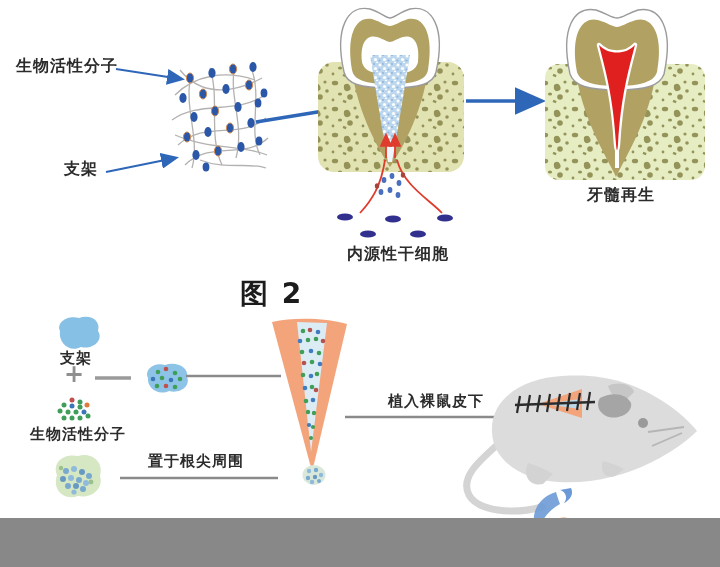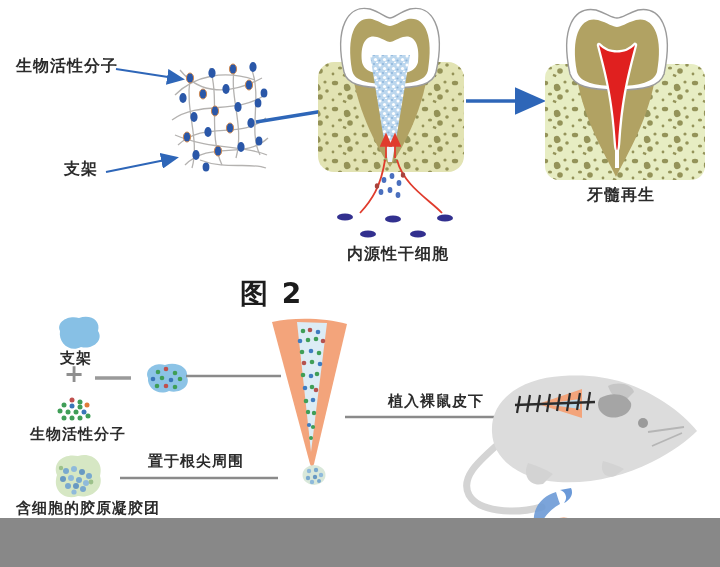--- a/index.html
+++ b/index.html
@@ -289,21 +289,20 @@
 <div class="lbl lbl-16" style="left:347px;top:245px;">内源性干细胞</div>
 <div class="lbl lbl-16" style="left:587px;top:186px;">牙髓再生</div>
 <div class="caption cap-20" style="left:240px;top:275px;">
   <span class="pre">图 2</span>
 </div>
 
 <div class="lbl lbl-15" style="left:60px;top:350px;">支架</div>
 <div class="plus" style="left:64px;top:360px;">+</div>
 <div class="lbl lbl-15" style="left:30px;top:426px;">生物活性分子</div>
 <div class="lbl lbl-15" style="left:148px;top:453px;">置于根尖周围</div>
-<div class="lbl lbl-15" style="left:16px;top:500px;">含细胞的胶原凝胶团</div>
 <div class="lbl lbl-15" style="left:388px;top:393px;text-align:center;">植入裸鼠皮下</div>
 <div class="caption cap-19" style="left:142px;top:531px;transform:rotate(-1.2deg);transform-origin:left center;">
   <span class="pre">图 3</span>
   <span>细胞归巢牙髓再生裸鼠皮下异位模型示意图</span>
 </div>
 
 <div class="wm-faint" style="left:545px;top:521px;">中华 @雨后彩虹</div>
 <div class="wm-url" style="left:580px;top:535px;">WWW.P2CP.CN</div>
 
 </div>

